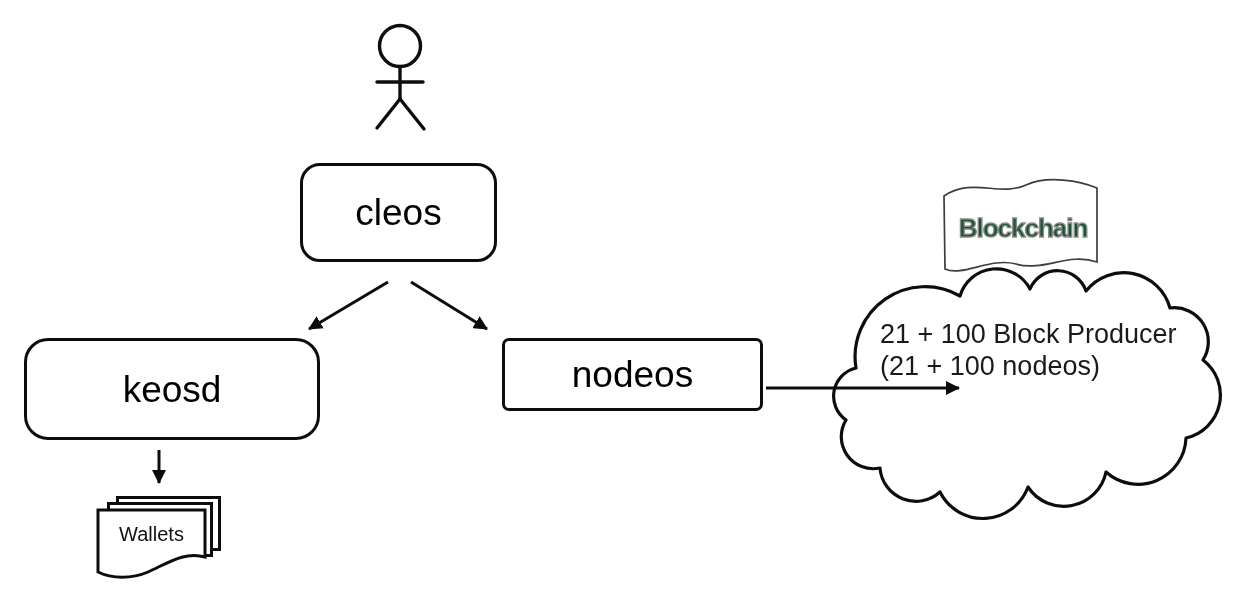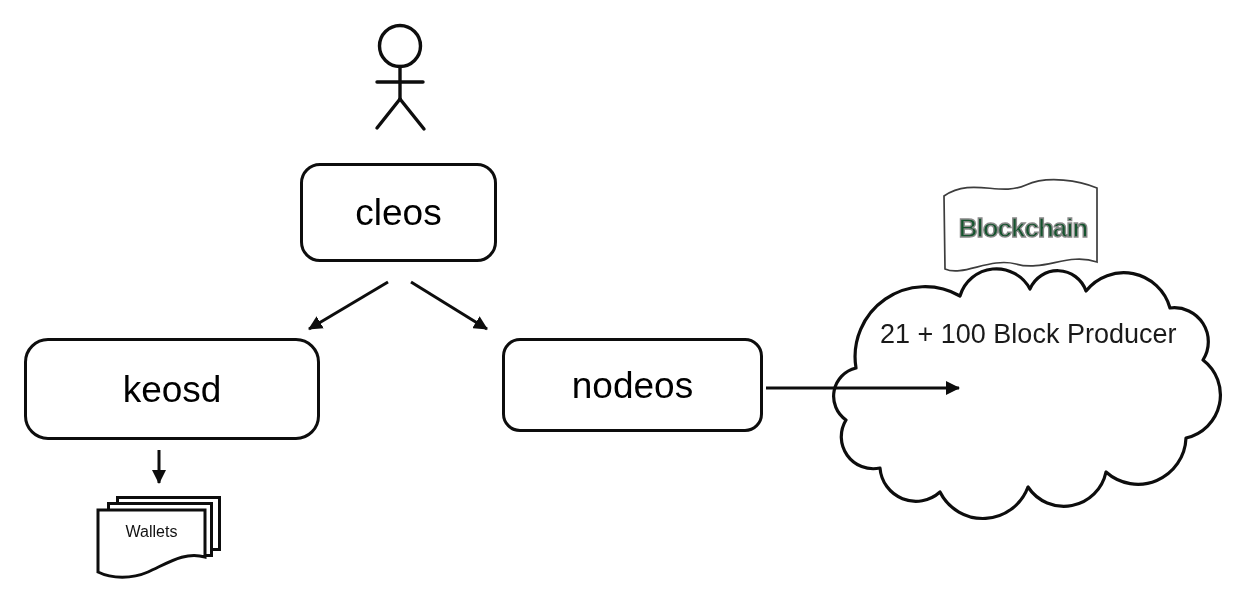--- a/index.html
+++ b/index.html
@@ -10,33 +10,33 @@
   }
   #canvas-svg{position:absolute;left:0;top:0;width:1240px;height:601px;}
   .node{
     position:absolute;box-sizing:border-box;
     background:#ffffff;border:3px solid #0d0d0d;
     display:flex;align-items:center;justify-content:center;
     color:#000000;font-size:37px;line-height:1;
   }
   #node-cleos {left:300px;top:163px;width:197px;height:99px;border-radius:20px;}
   #node-keosd {left:24px; top:338px;width:296px;height:102px;border-radius:24px;}
-  #node-nodeos{left:502px;top:338px;width:261px;height:94px;border-radius:18px;}
+  #node-nodeos{left:502px;top:338px;width:261px;height:73px;border-radius:7px;}
   #cloud-text{
     position:absolute;left:880px;top:318px;width:322px;
     text-align:left;font-size:27px;line-height:32px;color:#1a1a1a;
   }
   #flag-text{
     position:absolute;left:949px;top:213px;width:148px;
     text-align:center;font-size:26px;font-weight:bold;letter-spacing:-1px;
     color:#14532d;-webkit-text-stroke:1.4px #8a8a8a;
   }
   #wallets-text{
     position:absolute;left:98px;top:523px;width:107px;
-    text-align:center;font-size:16px;color:#111111;
+    text-align:center;font-size:20px;color:#111111;
   }
 </style>
 </head>
 <body>
 
 <svg id="canvas-svg" viewBox="0 0 1240 601">
   <defs>
     <marker id="arrowhead" markerUnits="userSpaceOnUse" markerWidth="16" markerHeight="14" refX="13" refY="7" orient="auto">
       <path d="M0,0 L14,7 L0,14 Z" fill="#0d0d0d"></path>
     </marker>
@@ -95,17 +95,18 @@
 </div>
 <div class="node" id="node-keosd">
   <span>keosd</span>
 </div>
 <div class="node" id="node-nodeos">
   <span>nodeos</span>
 </div>
 
 <div id="cloud-text">
   <div>21 + 100 Block Producer</div>
+  <div>(21 + 100 nodeos)</div>
 </div>
 
 <div id="flag-text">Blockchain</div>
 
 <div id="wallets-text">Wallets</div>
 
 </body></html>

